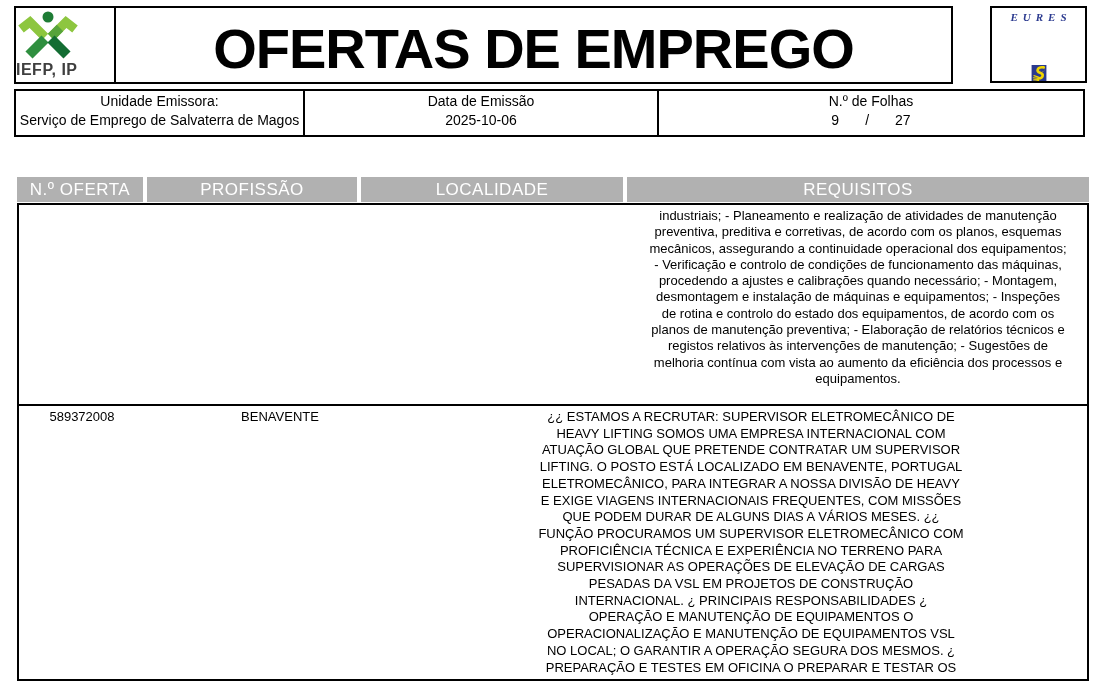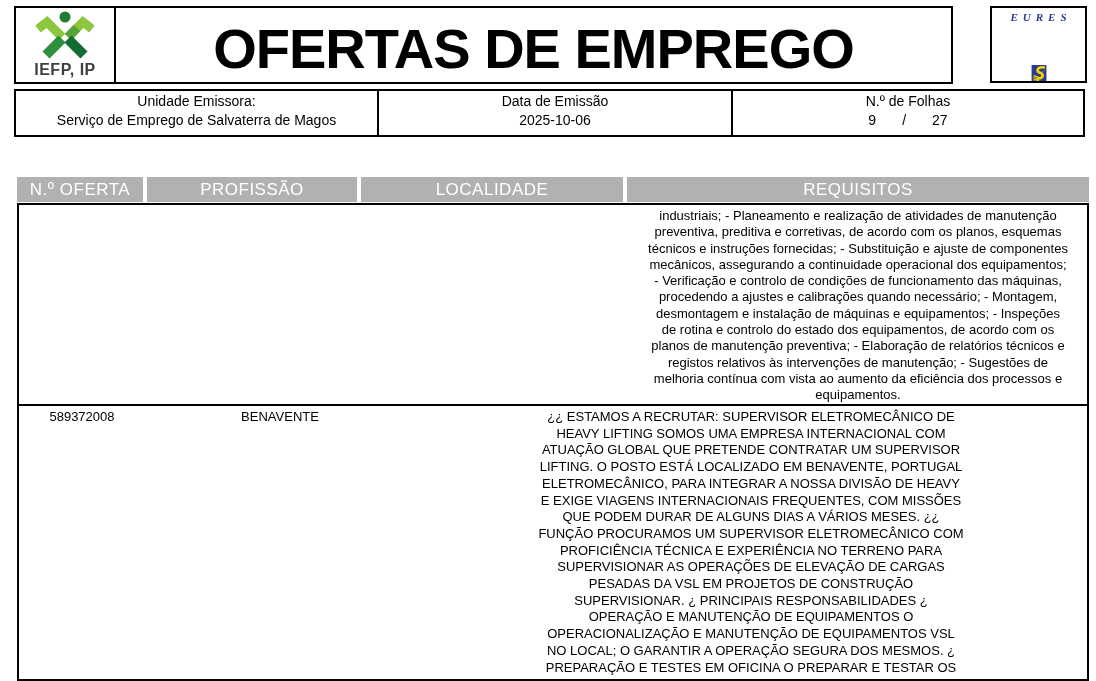--- a/index.html
+++ b/index.html
@@ -8,21 +8,21 @@
     font-family:"Liberation Sans", sans-serif; color:#000; overflow:hidden;
   }
 
   
   .header-box {
     position:absolute; left:14px; top:6px; width:935px; height:74px;
     border:2px solid #000; display:flex;
   }
   .logo-cell {
     width:100px; border-right:2px solid #000; display:flex;
-    flex-direction:column; align-items:center; justify-content:flex-start;
+    flex-direction:column; justify-content:flex-start;
     padding-top:3px; box-sizing:border-box;
   }
   .iefp-label {
     font-size:16px; font-weight:bold; color:#3f3f3f; letter-spacing:0.5px;
     margin-top:-2px;
   }
   .title-cell { flex:1; display:flex; align-items:center; justify-content:center; }
   .doc-title {
     margin:8px 0 0 0; font-size:56px; font-weight:bold; letter-spacing:-1px;
     line-height:1; white-space:nowrap;
@@ -42,21 +42,21 @@
 
   
   .meta-box {
     position:absolute; left:14px; top:89px; width:1067px; height:44px;
     border:2px solid #000; display:flex;
   }
   .meta-cell {
     box-sizing:border-box; padding-top:3px; text-align:center; font-size:14px;
     display:flex; flex-direction:column; gap:4px;
   }
-  .meta-cell.m1 { width:361px; }
+  .meta-cell.m1 { width:287px; }
   .meta-cell.m2 { width:354px; border-left:2px solid #000; }
   .meta-cell.m3 { flex:1; border-left:2px solid #000; }
   .meta-label, .meta-value { line-height:15px; white-space:nowrap; }
   .folhas { display:flex; justify-content:center; gap:26px; }
 
   
   .table-header {
     position:absolute; left:17px; top:177px; width:1072px; height:25px;
     display:flex; gap:4px;
   }
@@ -151,21 +151,20 @@
   </div>
 
   <div class="table-body" id="table-body">
       <div class="body-row row-0">
         <div class="bc c1"></div>
         <div class="bc c2"></div>
         <div class="bc c3"></div>
         <div class="bc c4">
           <div class="ln">industriais;  - Planeamento e realização de atividades de manutenção</div>
           <div class="ln">preventiva, preditiva e corretivas, de acordo com os planos, esquemas</div>
-          <div class="ln">técnicos e instruções fornecidas; - Substituição e ajuste de componentes</div>
           <div class="ln">mecânicos, assegurando a continuidade operacional dos equipamentos;</div>
           <div class="ln">- Verificação e controlo de condições de funcionamento das máquinas,</div>
           <div class="ln">procedendo a ajustes e calibrações quando necessário; - Montagem,</div>
           <div class="ln">desmontagem e instalação de máquinas e equipamentos;  - Inspeções</div>
           <div class="ln">de rotina e controlo do estado dos equipamentos, de acordo com os</div>
           <div class="ln">planos de manutenção preventiva; - Elaboração de relatórios técnicos e</div>
           <div class="ln">registos relativos às intervenções de manutenção; - Sugestões de</div>
           <div class="ln">melhoria contínua com vista ao aumento da eficiência dos processos e</div>
           <div class="ln">equipamentos.</div>
         </div>
@@ -178,21 +177,21 @@
           <div class="ln">HEAVY LIFTING SOMOS UMA EMPRESA INTERNACIONAL COM</div>
           <div class="ln">ATUAÇÃO GLOBAL QUE PRETENDE CONTRATAR UM SUPERVISOR</div>
           <div class="ln">LIFTING. O POSTO ESTÁ LOCALIZADO EM BENAVENTE, PORTUGAL</div>
           <div class="ln">ELETROMECÂNICO, PARA INTEGRAR A NOSSA DIVISÃO DE HEAVY</div>
           <div class="ln">E EXIGE VIAGENS INTERNACIONAIS FREQUENTES, COM MISSÕES</div>
           <div class="ln">QUE PODEM DURAR DE ALGUNS DIAS A VÁRIOS MESES. ¿¿</div>
           <div class="ln">FUNÇÃO PROCURAMOS UM SUPERVISOR ELETROMECÂNICO COM</div>
           <div class="ln">PROFICIÊNCIA TÉCNICA E EXPERIÊNCIA NO TERRENO PARA</div>
           <div class="ln">SUPERVISIONAR AS OPERAÇÕES DE ELEVAÇÃO DE CARGAS</div>
           <div class="ln">PESADAS DA VSL EM PROJETOS DE CONSTRUÇÃO</div>
-          <div class="ln">SUPERVISIONAR. ¿ PRINCIPAIS RESPONSABILIDADES ¿</div>
+          <div class="ln">INTERNACIONAL. ¿ PRINCIPAIS RESPONSABILIDADES ¿</div>
           <div class="ln">OPERAÇÃO E MANUTENÇÃO DE EQUIPAMENTOS O</div>
           <div class="ln">OPERACIONALIZAÇÃO E MANUTENÇÃO DE EQUIPAMENTOS VSL</div>
           <div class="ln">NO LOCAL; O GARANTIR A OPERAÇÃO SEGURA DOS MESMOS. ¿</div>
           <div class="ln">PREPARAÇÃO E TESTES EM OFICINA O PREPARAR E TESTAR OS</div>
         </div>
       </div>
     </div>
 
 </div>
 

